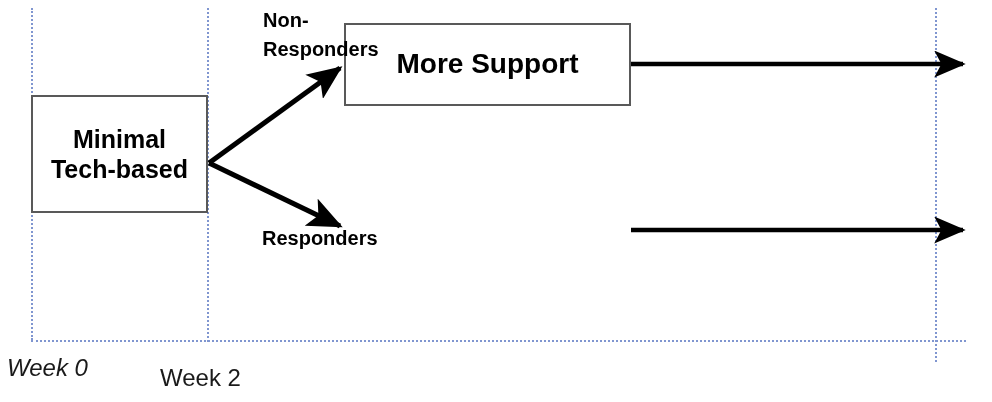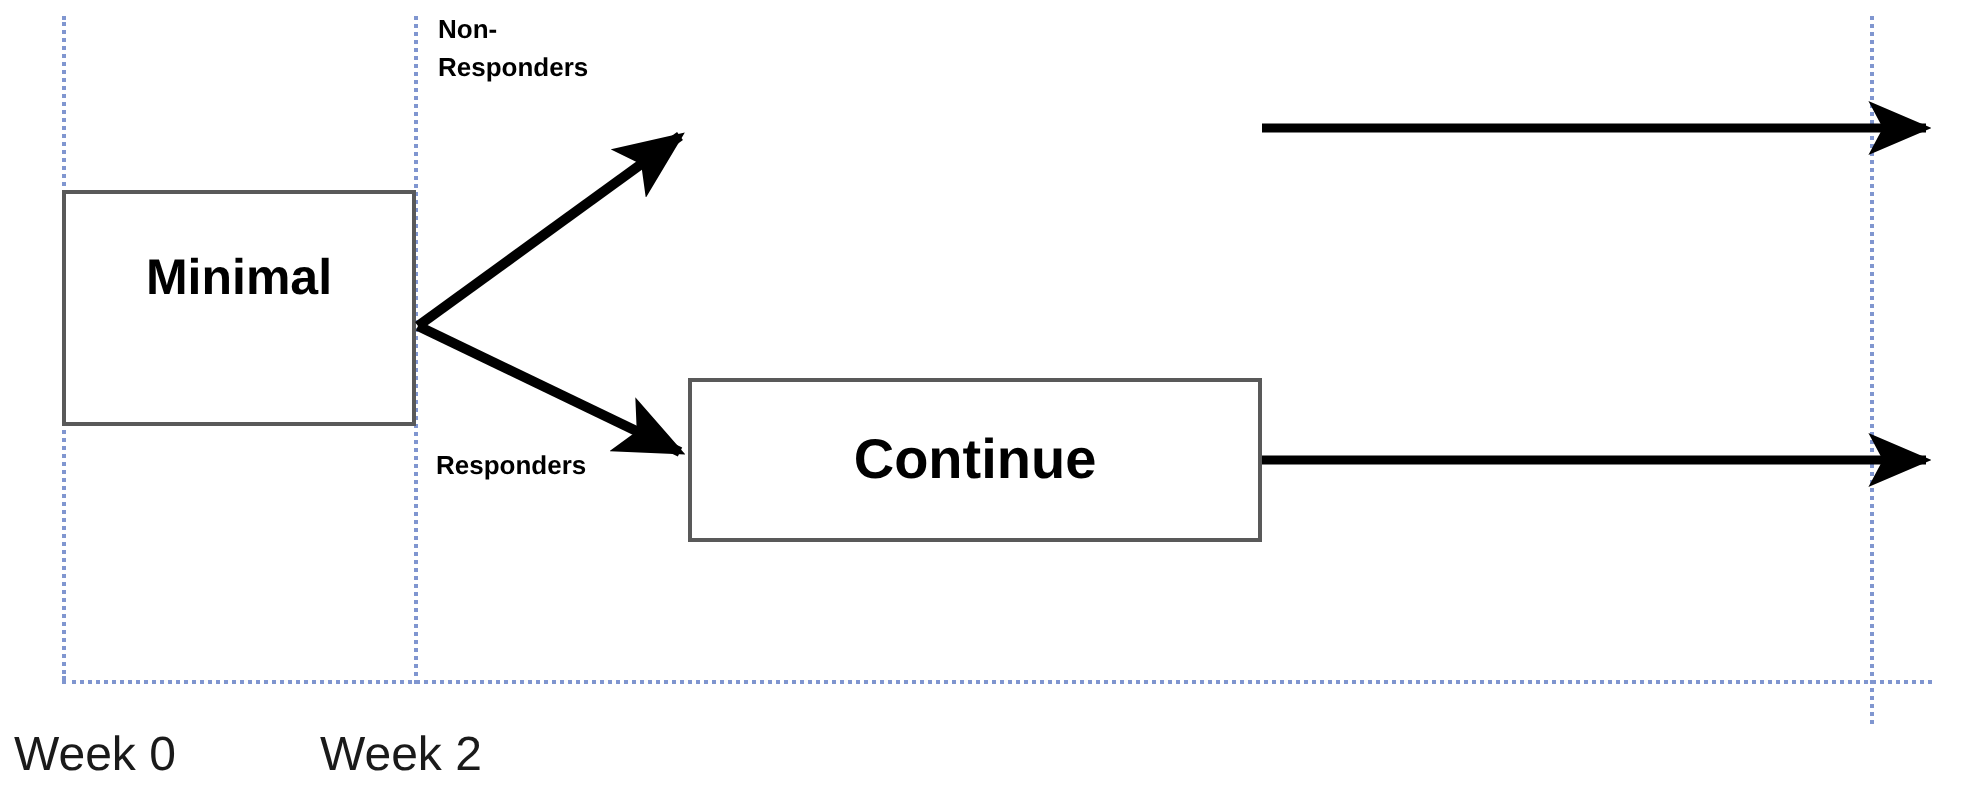--- a/index.html
+++ b/index.html
@@ -55,36 +55,37 @@
   #node-continue {
     left: 344px; top: 189px;
     width: 287px; height: 82px;
     font-size: 28px;
   }
 
   
   .branch-label {
     position: absolute;
     font-weight: bold;
-    font-size: 13px;
+    font-size: 20px;
     color: #000000;
     line-height: 1.45;
     white-space: nowrap;
+    margin-left: 44px;
   }
   #label-non-responders { left: 219px; top: 6px; }
   #label-responders     { left: 218px; top: 224px; }
 
   
   .week-label {
     position: absolute;
     font-size: 24px;
     color: #1a1a1a;
     white-space: nowrap;
   }
-  #week-0  { left: 7px;   top: 364px; }
+  #week-0  { left: 7px;   top: 354px; font-style: italic; }
   #week-2  { left: 160px; top: 364px; }
   #week-14 { left: 876px; top: 364px; }
 
   
   #connectors {
     position: absolute;
     left: 0; top: 0;
     width: 992px; height: 402px;
     pointer-events: none;
   }
@@ -96,28 +97,28 @@
 
   <div class="vguide" style="left:31px; top:8px; height:332px;"></div>
   <div class="vguide" style="left:207px; top:8px; height:334px;"></div>
   <div class="vguide" style="left:935px; top:8px; height:354px;"></div>
 
   <div class="hguide" style="left:31px; top:340px; width:935px;"></div>
 
   <div class="node" id="node-start">
     <span>
       <span>Minimal</span><br>
-      <br>
+      <span>Tech-based</span><br>
     </span>
   </div>
 
+  <div class="node" id="node-more-support">
+    <span>More Support</span>
+  </div>
 
-  <div class="node" id="node-continue">
-    <span>Continue</span>
-  </div>
 
   <div class="branch-label" id="label-non-responders">
     <span>Non-</span><br>
     <span>Responders</span>
   </div>
 
   <div class="branch-label" id="label-responders">Responders</div>
 
   <svg id="connectors" viewBox="0 0 992 402" xmlns="http://www.w3.org/2000/svg">
     <defs>

